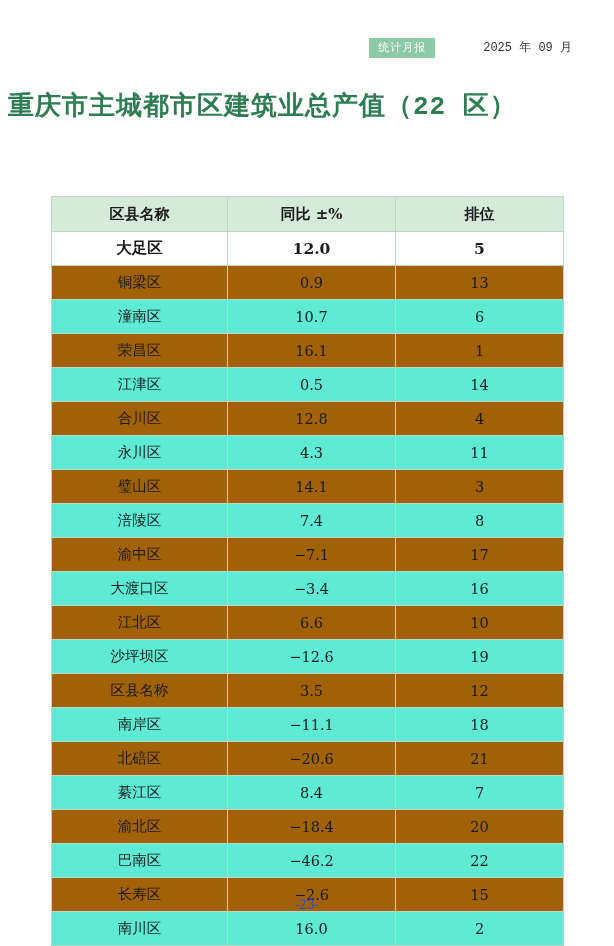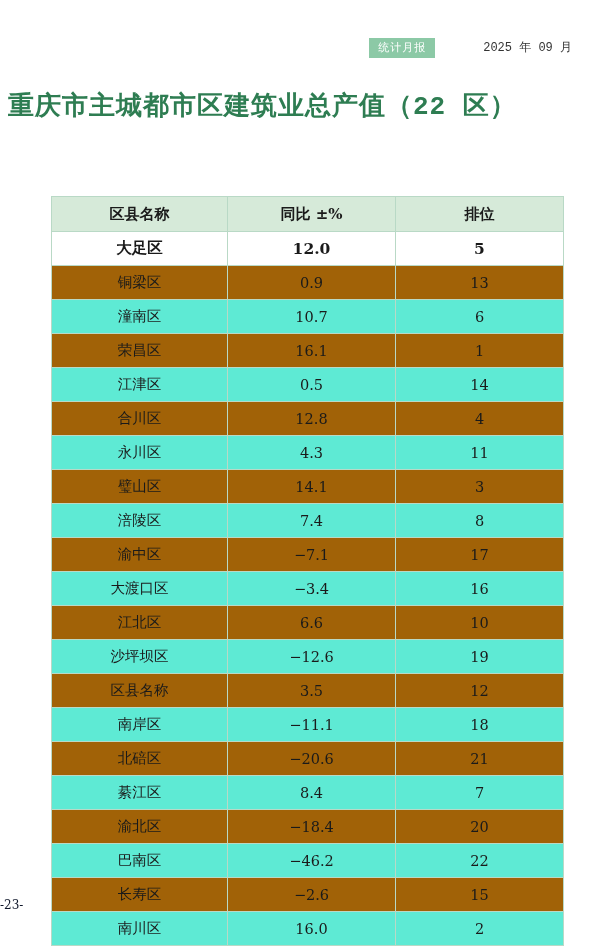--- a/index.html
+++ b/index.html
@@ -104,22 +104,23 @@
   }
   col.c1 { width: 176px; }
   col.c2 { width: 168px; }
   col.c3 { width: 168px; }
   
   .footer {
     position: absolute;
     bottom: 34px;
     left: 0;
     width: 614px;
+    text-align: center;
     font-size: 12px;
-    color: #0f172a;
+    color: #1d4ed8;
     font-family: "DejaVu Serif", serif;
   }
 </style>
 </head>
 <body>
 
 <div class="page">
 
   <div class="header-bar">
     <span class="header-tag">统计月报</span>

